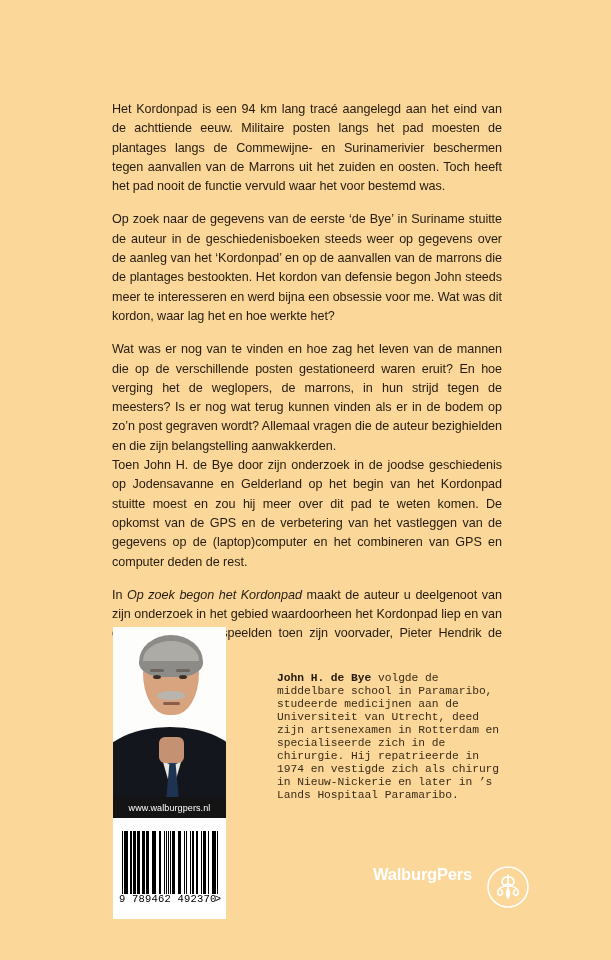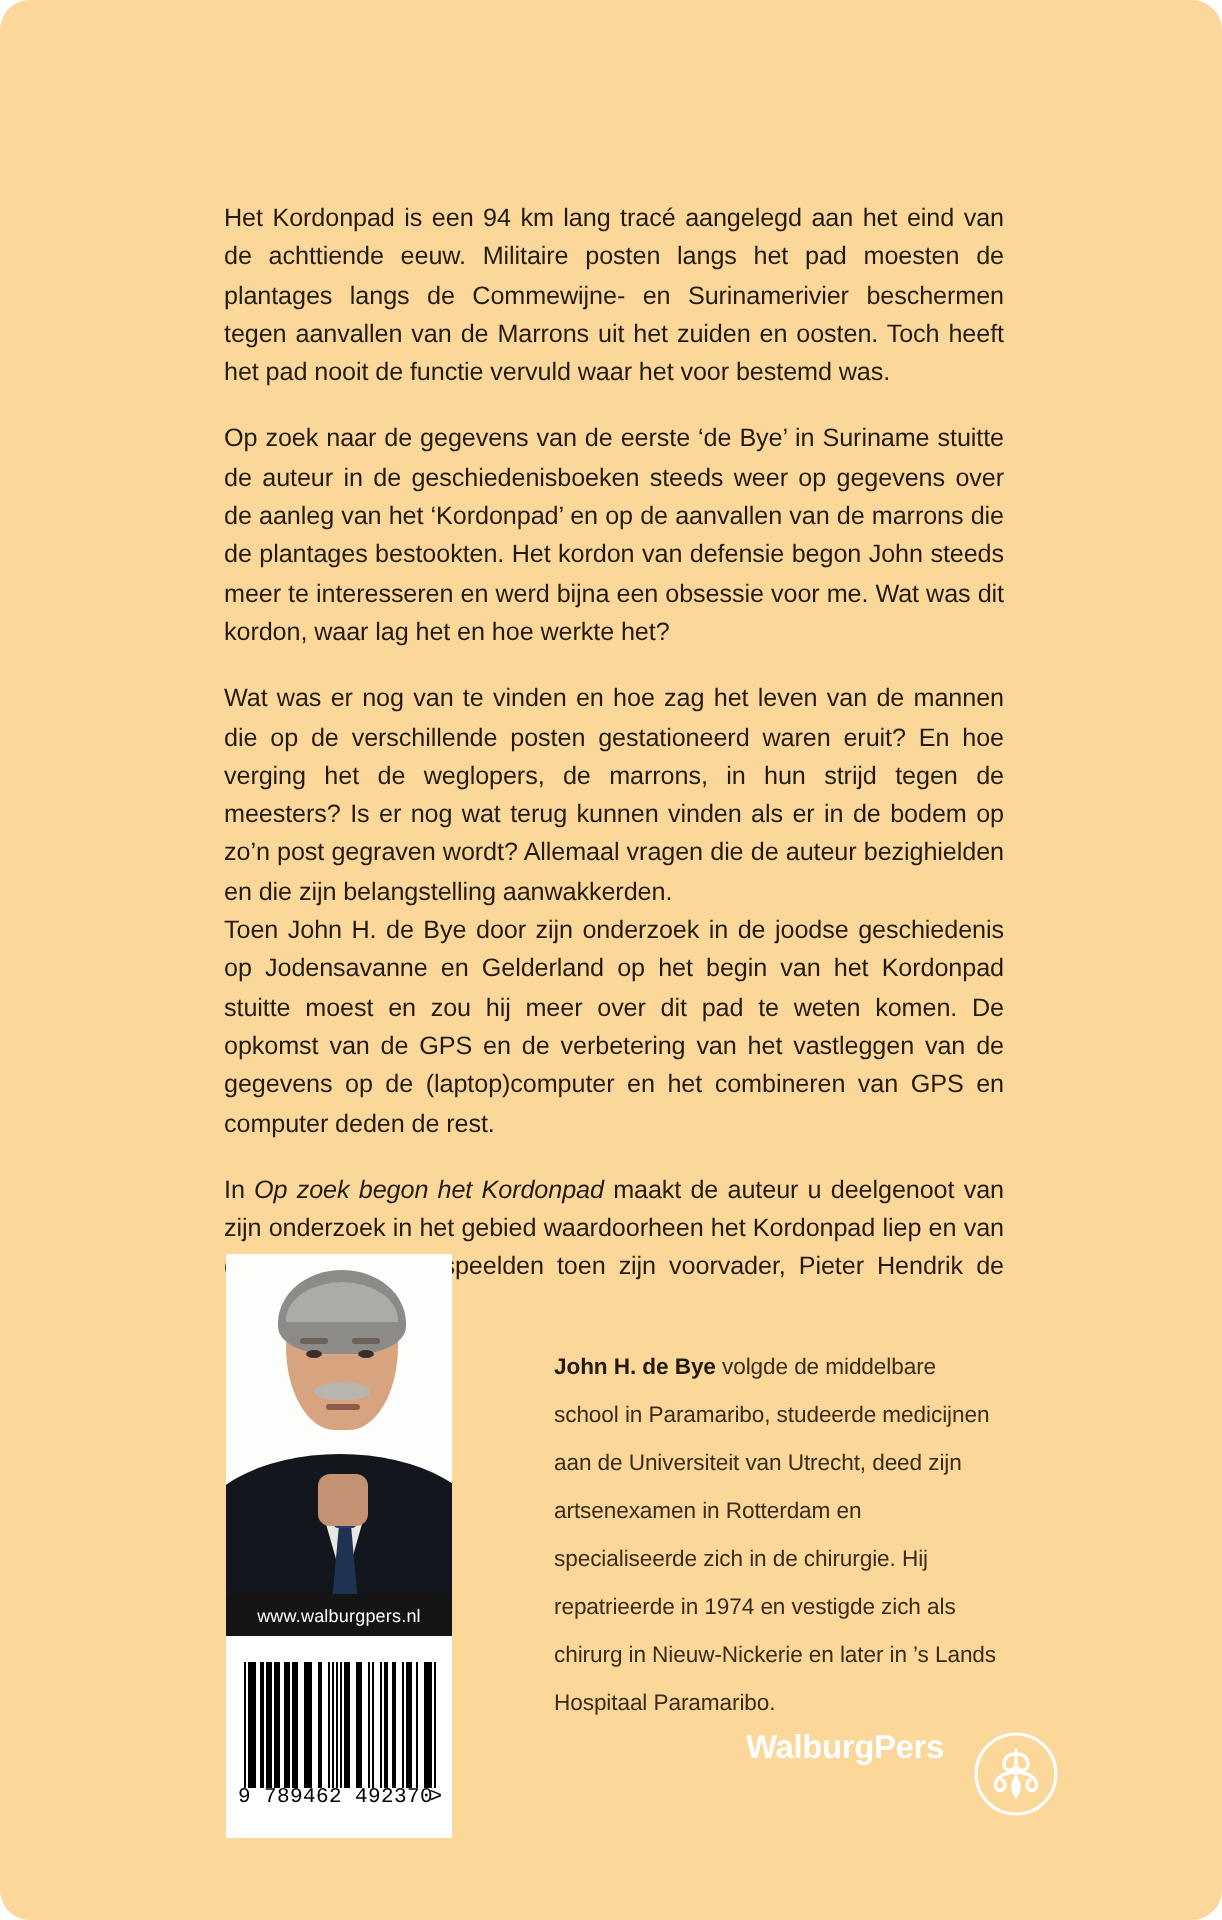--- a/index.html
+++ b/index.html
@@ -11,21 +11,20 @@
   body {
     font-family: "Liberation Sans", sans-serif;
   }
   .cover {
     position: relative;
     width: 611px;
     height: 960px;
     background: #fbd79a;
     overflow: hidden;
     box-sizing: border-box;
-    border-radius: 15px;
   }
 
   
   .blurb {
     position: absolute;
     left: 112px;
     top: 100px;
     width: 390px;
     color: #241b10;
     font-size: 12.6px;
@@ -266,22 +265,23 @@
   }
 
   
   .bio {
     position: absolute;
     left: 277px;
     top: 672px;
     width: 226px;
     color: #3a2c19;
     font-size: 11.3px;
-    line-height: 24px;
+    line-height: 13px;
     letter-spacing: -0.05px;
+    font-family: Liberation Mono, monospace;
   }
   .bio b {
     font-weight: bold;
     color: #241b10;
   }
 
   
   .publisher {
     position: absolute;
     left: 373px;

